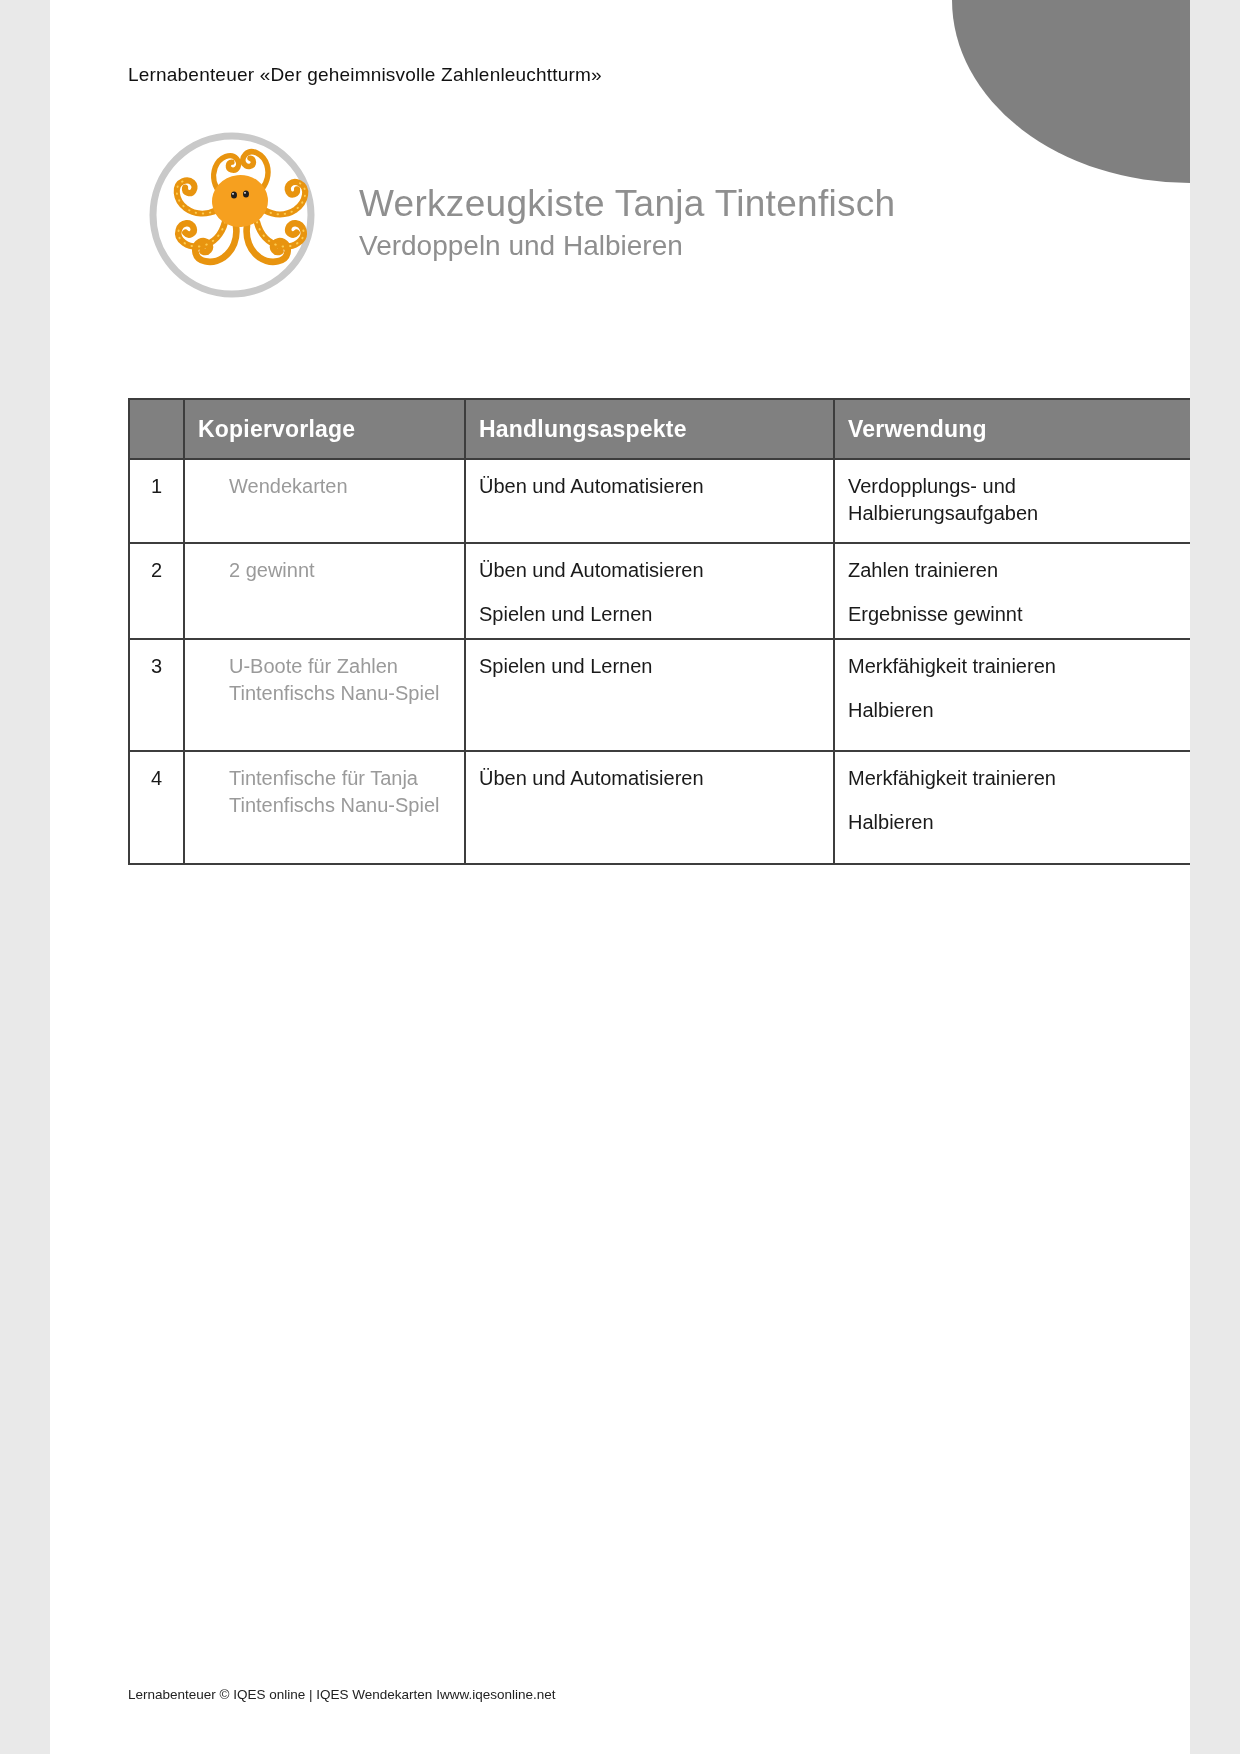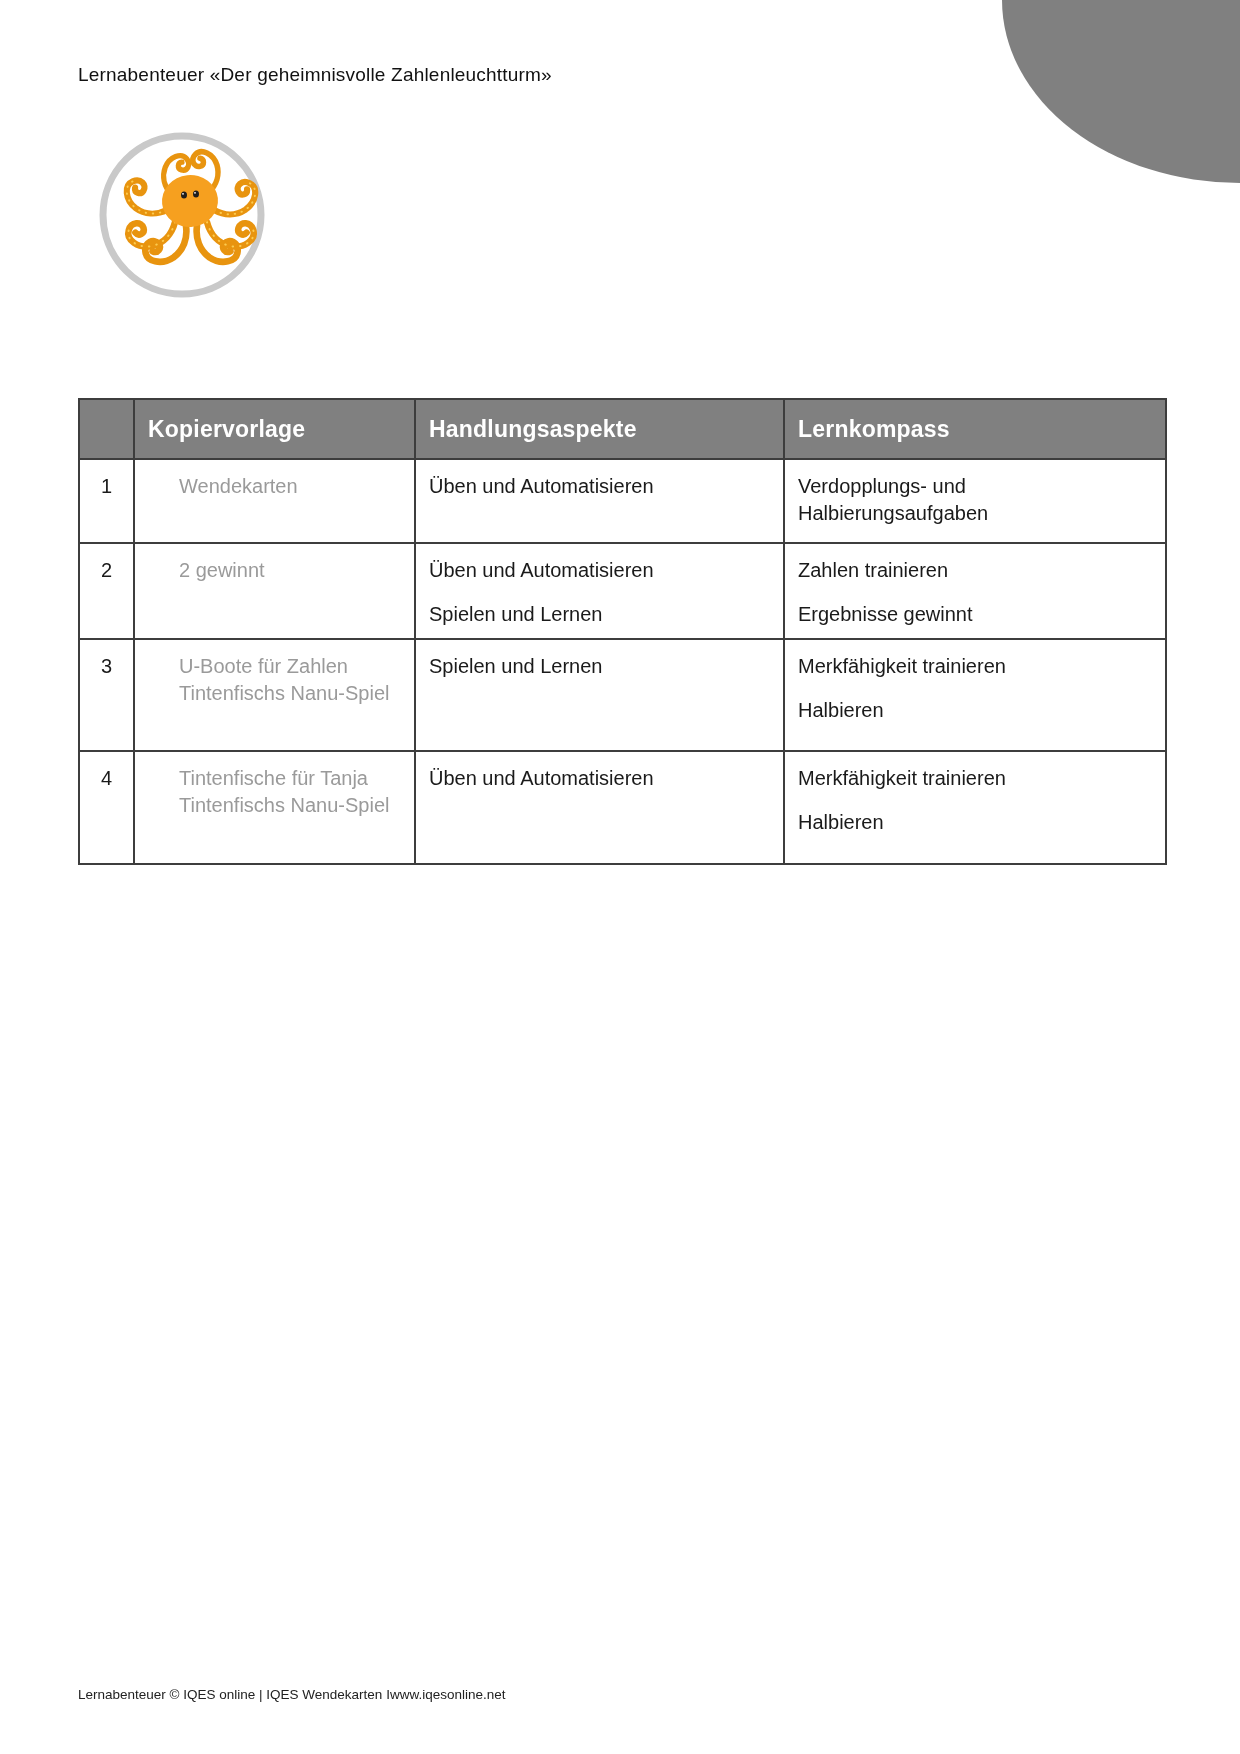--- a/index.html
+++ b/index.html
@@ -1,19 +1,19 @@
 <!DOCTYPE html>
 <html style="--accent-gray: #808080; --title-gray: #8f8f8f; --muted-text: #9a9a9a; --border-dark: #3d3d3d; --octopus-orange: #F6A01F; --octopus-stroke: #E8940F; --logo-ring: #c9c9c9;"><head>
 <meta charset="utf-8">
 <style>
   * { margin:0; padding:0; box-sizing:border-box; }
   html,body { background:#e9e9e9; }
   .page {
     position:relative;
-    width:1240px; height:1754px;
+    width:1140px; height:1754px;
     background:#ffffff;
     font-family:"Liberation Sans", sans-serif;
     overflow:hidden;
     margin:0 auto;
   }
   .corner-blob {
     position:absolute; top:0; right:0;
     width:238px; height:183px;
     background:var(--accent-gray,#808080);
     border-bottom-left-radius:100% 100%;
@@ -97,34 +97,38 @@
         <path d="M0 0 C 3 12 0 24 -9 32 C -20 41 -35 39 -37 29" transform="translate(117,80) rotate(-75) scale(-0.95,0.95)"></path>
       </g>
       <ellipse cx="93" cy="71" rx="28" ry="26" fill="#F6A01F" transform="rotate(-6 93 71)"></ellipse>
       <ellipse cx="87" cy="65" rx="3" ry="3.6" fill="#1d1d1d"></ellipse>
       <ellipse cx="99" cy="64" rx="3" ry="3.6" fill="#1d1d1d"></ellipse>
       <circle cx="86" cy="63.8" r="0.9" fill="#ffffff"></circle>
       <circle cx="98" cy="62.8" r="0.9" fill="#ffffff"></circle>
     </svg>
   </div>
 
+  <div class="title-block">
+    <div class="doc-title">Werkzeugkiste Tanja Tintenfisch</div>
+    <div class="doc-subtitle">Verdoppeln und Halbieren</div>
+  </div>
 
   <table class="main-table">
     <colgroup>
       <col style="width:55px">
         <col style="width:281px">
         <col style="width:369px">
         <col style="width:382px">
     </colgroup>
     <thead>
       <tr>
         <th></th>
         <th>Kopiervorlage</th>
         <th>Handlungsaspekte</th>
-        <th>Lernkompass</th>
+        <th>Verwendung</th>
       </tr>
     </thead>
     <tbody>
         <tr>
           <td class="c-num">
             <p>1</p>
           </td>
           <td class="c-muted">
             <p>Wendekarten</p>
           </td>

